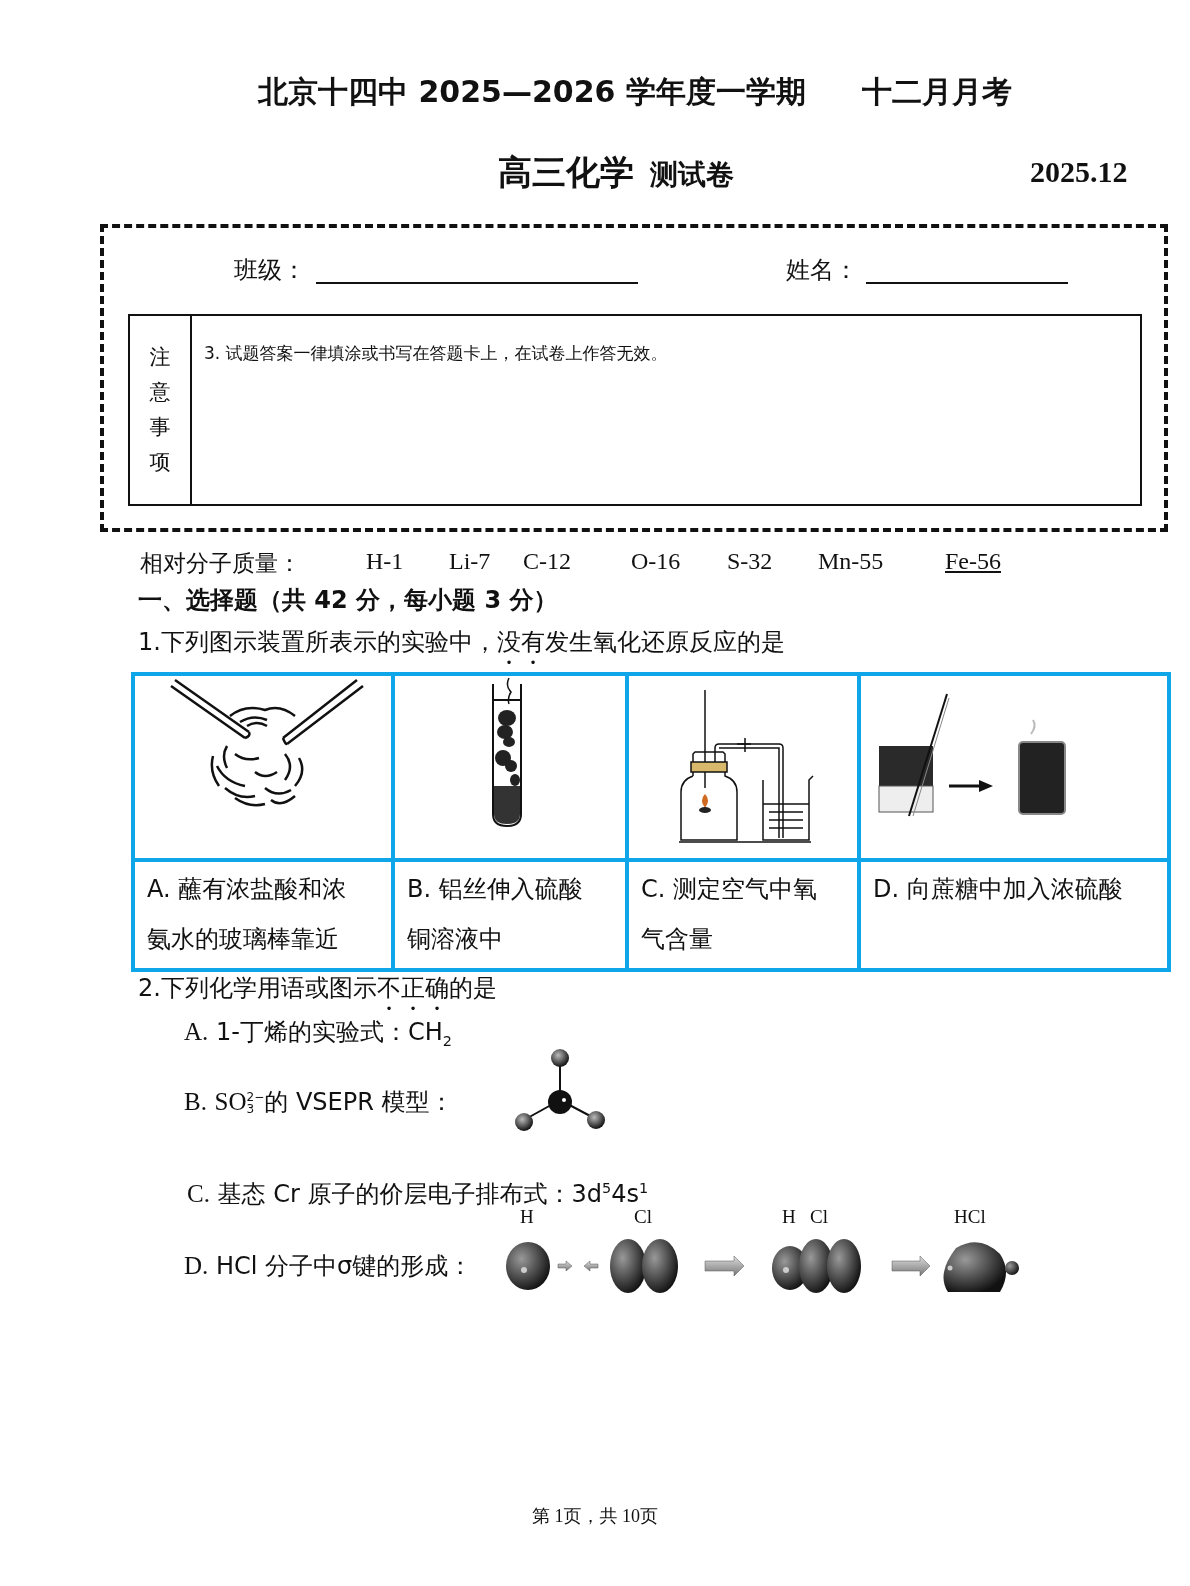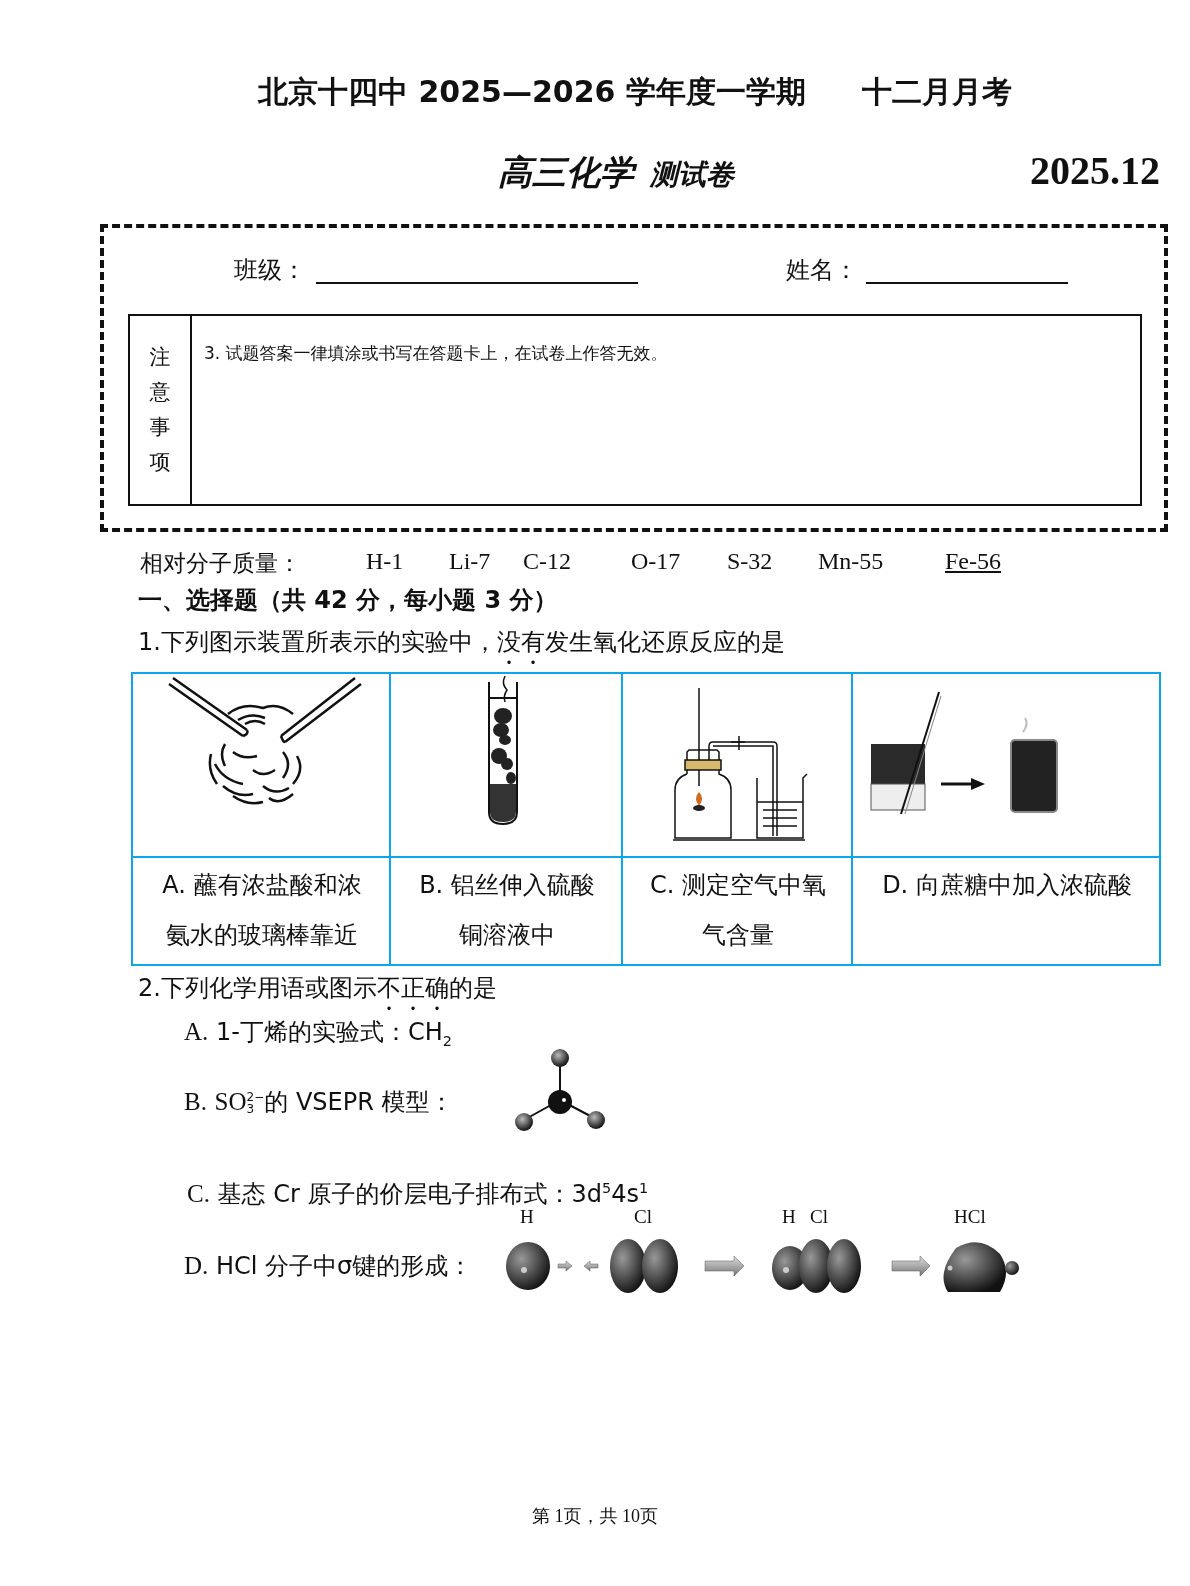--- a/index.html
+++ b/index.html
@@ -6,23 +6,23 @@
   body {
     width: 1190px; height: 1586px; background: #ffffff; position: relative; overflow: hidden;
     font-family: "DejaVu Serif", "Liberation Serif", serif; color: #111;
   }
   .abs { position: absolute; }
   .title1 {
     left: 0; width: 1270px; top: 72px; text-align: center;
     font-family: "DejaVu Sans", sans-serif; font-weight: bold; font-size: 30px; letter-spacing: 0px;
   }
   .title1 .gap { display: inline-block; width: 56px; }
-  .title2 { left: 498px; top: 150px; font-size: 34px; font-weight: bold; font-family: "DejaVu Serif", serif; font-style: italic; }
+  .title2 { left: 498px; top: 150px; font-size: 34px; font-weight: bold; font-family: "DejaVu Serif", serif; }
   .title2 .sub { font-family: "DejaVu Sans", sans-serif; font-size: 28px; margin-left: 16px; }
-  .date { left: 1030px; top: 147px; font-family: "Liberation Serif", serif; font-weight: bold; font-size: 40px; }
+  .date { left: 1030px; top: 155px; font-family: "Liberation Serif", serif; font-weight: bold; font-size: 30px; }
   .dashbox {
     left: 100px; top: 224px; width: 1068px; height: 308px;
     border: 4px dashed #111; box-sizing: border-box;
   }
   .field-label { font-family: "DejaVu Sans", sans-serif; font-size: 24px; }
   .line { border-bottom: 2px solid #111; height: 0; }
   .notice {
     left: 128px; top: 314px; width: 1014px; height: 192px; border: 2px solid #111; box-sizing: border-box;
     display: flex;
   }
@@ -33,21 +33,21 @@
   .notice-list { padding: 22px 0 0 12px; font-family: "DejaVu Sans", sans-serif; font-size: 17px; line-height: 30.5px; }
   .masses { left: 140px; top: 548px; font-size: 24px; font-family: "Liberation Serif", serif; }
   .masses .lbl { font-family: "DejaVu Sans", sans-serif; font-size: 23px; }
   .masses span.m { position: absolute; top: 0; white-space: nowrap; }
   .section { left: 138px; top: 584px; font-family: "DejaVu Sans", sans-serif; font-weight: bold; font-size: 24px; }
   .q { font-family: "DejaVu Sans", sans-serif; font-size: 24px; }
   .emph { text-emphasis: dot; text-emphasis-position: under; -webkit-text-emphasis: dot; -webkit-text-emphasis-position: under; }
   table.q1 {
     position: absolute; left: 131px; top: 672px; width: 1028px; border-collapse: collapse;
   }
-  table.q1 td { border: 2px solid #0ea5e9; vertical-align: top; padding: 0; text-align: center; }
+  table.q1 td { border: 4px solid #0ea5e9; vertical-align: top; padding: 0; }
   table.q1 td.img { height: 180px; }
   table.q1 td.cap {
     height: 104px; font-family: "DejaVu Sans", sans-serif; font-size: 24px; line-height: 50px; padding: 2px 10px 0 12px;
   }
   .opt { font-family: "DejaVu Sans", sans-serif; font-size: 24px; position: absolute; white-space: nowrap; }
   .opt .lt { font-family: "Liberation Serif", serif; font-size: 25px; }
   .orb-label { font-family: "Liberation Serif", serif; font-size: 19px; position: absolute; }
   .footer { left: 0; width: 1190px; top: 1504px; text-align: center; font-size: 18px; font-family: "Liberation Serif", serif; }
   sub, sup { font-size: 60%; }
 </style>
@@ -78,21 +78,21 @@
   <div class="notice-list">
     <div>3. 试题答案一律填涂或书写在答题卡上，在试卷上作答无效。</div>
   </div>
 </div>
 
 <div class="abs masses" style="width:900px;height:30px;">
   <span class="m lbl" style="left:0;">相对分子质量：</span>
   <span class="m" style="left:226px;">H-1</span>
   <span class="m" style="left:309px;">Li-7</span>
   <span class="m" style="left:383px;">C-12</span>
-  <span class="m" style="left:491px;">O-17</span>
+  <span class="m" style="left:491px;">O-16</span>
   <span class="m" style="left:587px;">S-32</span>
   <span class="m" style="left:678px;">Mn-55</span>
   <span class="m" style="left:805px;text-decoration:underline;">Fe-56</span>
 </div>
 
 <div class="abs section">一、选择题（共 42 分，每小题 3 分）</div>
 
 <div class="abs q" style="left:138px;top:626px;">
   <span>1.下列图示装置所表示的实验中，</span><span class="emph">没有</span><span>发生氧化还原反应的是</span>
 </div>

